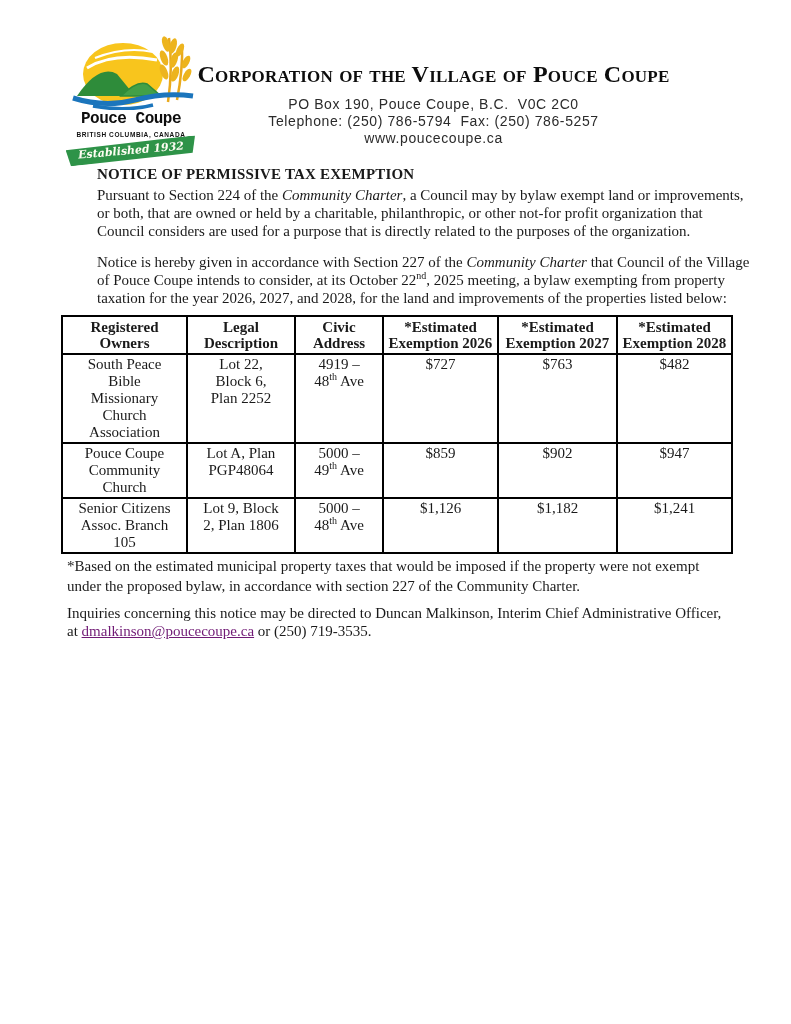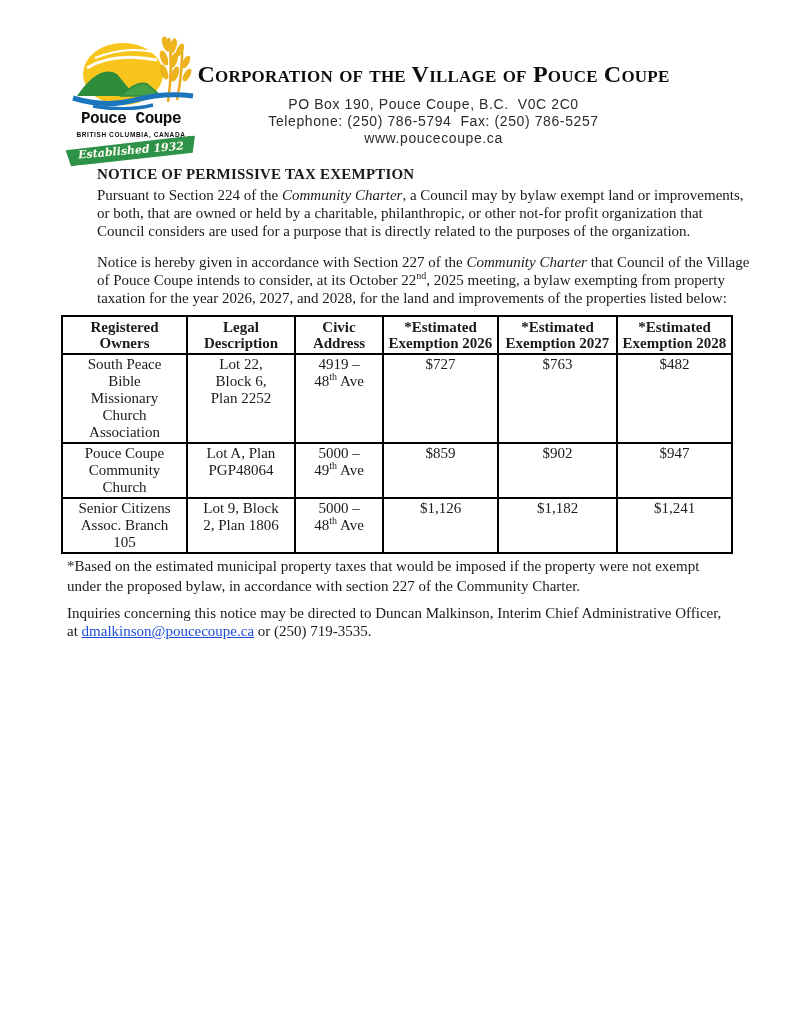--- a/index.html
+++ b/index.html
@@ -43,21 +43,21 @@
   }
   .exemption-table th { font-weight:bold; line-height:16px; vertical-align:middle; white-space:pre-line; padding:2px 2px; }
   .exemption-table td { vertical-align:top; line-height:17px; font-weight:normal; }
   tr.r-header { height:32px;margin-top:26px; }
   tr.r0 { height:51px; } tr.r1 { height:35px;border-radius:20px; } tr.r2 { height:32px; } tr.r3 { height:76px; }
   .legal-cell div + div { margin-top:10px; }
 
   
   .footnote  { position:absolute; left:67px; top:556px; width:657px; font-size:15px; line-height:20px; }
   .inquiries { position:absolute; left:67px; top:604px; width:657px; font-size:15px; line-height:18px; }
-  .link { color:#1d4ed8; text-decoration:underline; cursor:pointer; }
+  .link { color:#701a75; text-decoration:underline; cursor:pointer; }
 </style>
 </head>
 <body>
 
 <div class="page">
 
   <div class="logo">
     <svg width="132" height="80" viewBox="0 0 132 80">
 
       <ellipse cx="58" cy="44" rx="40" ry="31" fill="#F8C51D"></ellipse>

